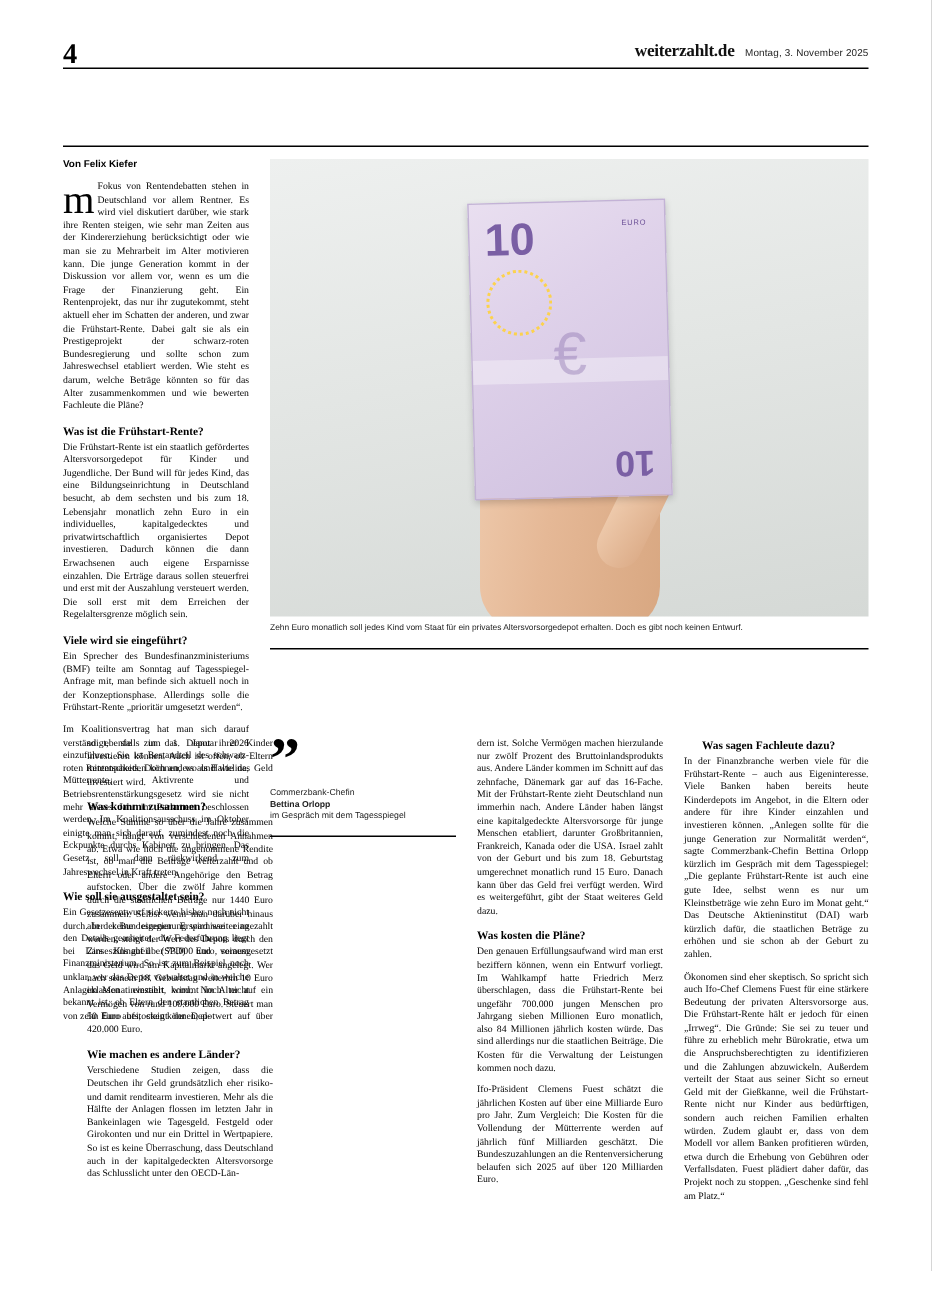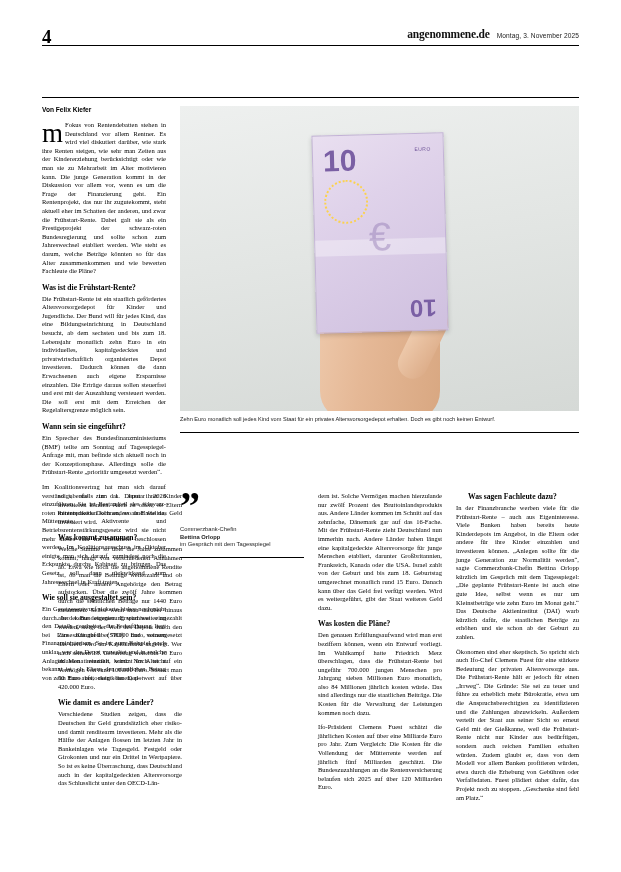--- a/index.html
+++ b/index.html
@@ -308,38 +308,38 @@
 </style>
 </head>
 <body>
 
 <div class="page">
   <div class="inner">
 
     <div class="masthead">
       <div class="page-number">4</div>
       <div class="brand-wrap">
-        <span class="brand">angenommene.de</span>
+        <span class="brand">weiterzahlt.de</span>
         <span class="issue-date">Montag, 3. November 2025</span>
       </div>
       <div class="rule-top"></div>
     </div>
 
     <div class="rule-under-title"></div>
 
     <div class="content">
 
       <div class="col c1">
         <div class="byline">Von Felix Kiefer</div>
         <p class="body dropcap">m Fokus von Rentendebatten stehen in Deutschland vor allem Rentner. Es wird viel diskutiert darüber, wie stark ihre Renten steigen, wie sehr man Zeiten aus der Kindererziehung berücksichtigt oder wie man sie zu Mehrarbeit im Alter motivieren kann. Die junge Generation kommt in der Diskussion vor allem vor, wenn es um die Frage der Finanzierung geht. Ein Rentenprojekt, das nur ihr zugutekommt, steht aktuell eher im Schatten der anderen, und zwar die Frühstart-Rente. Dabei galt sie als ein Prestigeprojekt der schwarz-roten Bundesregierung und sollte schon zum Jahreswechsel etabliert werden. Wie steht es darum, welche Beträge könnten so für das Alter zusammenkommen und wie bewerten Fachleute die Pläne?</p>
 
         <h3 class="sub">Was ist die Frühstart-Rente?</h3>
         <p class="body">Die Frühstart-Rente ist ein staatlich gefördertes Altersvorsorgedepot für Kinder und Jugendliche. Der Bund will für jedes Kind, das eine Bildungseinrichtung in Deutschland besucht, ab dem sechsten und bis zum 18. Lebensjahr monatlich zehn Euro in ein individuelles, kapitalgedecktes und privatwirtschaftlich organisiertes Depot investieren. Dadurch können die dann Erwachsenen auch eigene Ersparnisse einzahlen. Die Erträge daraus sollen steuerfrei und erst mit der Auszahlung versteuert werden. Die soll erst mit dem Erreichen der Regelaltersgrenze möglich sein.</p>
 
-        <h3 class="sub">Wann sein sie eingeführt?</h3>
+        <h3 class="sub">Viele wird sie eingeführt?</h3>
         <p class="body">Ein Sprecher des Bundesfinanzministeriums (BMF) teilte am Sonntag auf Tagesspiegel-Anfrage mit, man befinde sich aktuell noch in der Konzeptionsphase. Allerdings solle die Frühstart-Rente „prioritär umgesetzt werden“.</p>
         <p class="body">Im Koalitionsvertrag hat man sich darauf verständigt, sie zum 1. Januar 2026 einzuführen. Sie ist Bestandteil des schwarz-roten Rentenpakets. Doch anders als Halteline, Mütterrente, Aktivrente und Betriebsrentenstärkungsgesetz wird sie nicht mehr dieses Jahr im Parlament beschlossen werden. Im Koalitionsausschuss im Oktober einigte man sich darauf, zumindest noch die Eckpunkte durchs Kabinett zu bringen. Das Gesetz soll dann rückwirkend zum Jahreswechsel in Kraft treten.</p>
 
         <h3 class="sub">Wie soll sie ausgestaltet sein?</h3>
         <p class="body nomargin">Ein Gesetzesentwurf sickerte bisher noch nicht durch. In der Bundesregierung wird weiter an den Details gearbeitet, die Federführung liegt bei Lars Klingbeil (SPD) und seinem Finanzministerium. So ist zum Beispiel noch unklar, wer das Depot verwaltet und in welche Anlageklassen investiert wird. Noch nicht bekannt ist, ob Eltern den staatlichen Betrag von zehn Euro aufstocken können, al-</p>
       </div>
 
     </div>
 
     <div class="photo-wrap">
@@ -369,21 +369,21 @@
     </div>
 
     <div class="lower">
 
       <div class="lcol l1">
         <p class="body">so ebenfalls in das Depot ihrer Kinder investieren können. Auch ist offen, ob Eltern mitentscheiden können, wo und wie das Geld investiert wird.</p>
 
         <h3 class="sub">Was kommt zusammen?</h3>
         <p class="body">Welche Summe so über die Jahre zusammen kommt, hängt von verschiedenen Annahmen ab. Etwa wie hoch die angenommene Rendite ist, ob man die Beiträge weiterzahlt und ob Eltern oder andere Angehörige den Betrag aufstocken. Über die zwölf Jahre kommen durch die staatlichen Beträge nur 1440 Euro zusammen. Selbst wenn man darüber hinaus aber keine eigenen Ersparnisse eingezahlt werden, steigt der Wert des Depots durch den Zinseszins auf über 73.000 Euro, vorausgesetzt das Geld wird am Kapitalmarkt angelegt. Wer nach seinem 18. Geburtstag weiterhin 10 Euro im Monat einzahlt, kommt im Alter auf ein Vermögen von rund 100.000 Euro. Steuert man 50 Euro bei, steigt der Depotwert auf über 420.000 Euro.</p>
 
-        <h3 class="sub">Wie damit es andere Länder?</h3>
+        <h3 class="sub">Wie machen es andere Länder?</h3>
         <p class="body nomargin">Verschiedene Studien zeigen, dass die Deutschen ihr Geld grundsätzlich eher risiko- und damit renditearm investieren. Mehr als die Hälfte der Anlagen flossen im letzten Jahr in Bankeinlagen wie Tagesgeld. Festgeld oder Girokonten und nur ein Drittel in Wertpapiere. So ist es keine Überraschung, dass Deutschland auch in der kapitalgedeckten Altersvorsorge das Schlusslicht unter den OECD-Län-</p>
       </div>
 
       <div class="lcol l2c">
         <div class="pullquote">
           <span class="qmark">”</span>
           <div class="qauthor">
             <div>Commerzbank-Chefin</div>
             <div><b>Bettina Orlopp</b></div>
             <div>im Gespräch mit dem Tagesspiegel</div>

